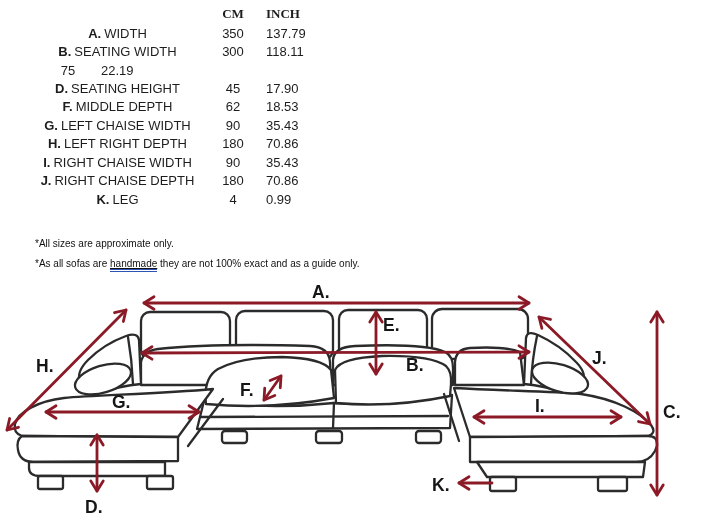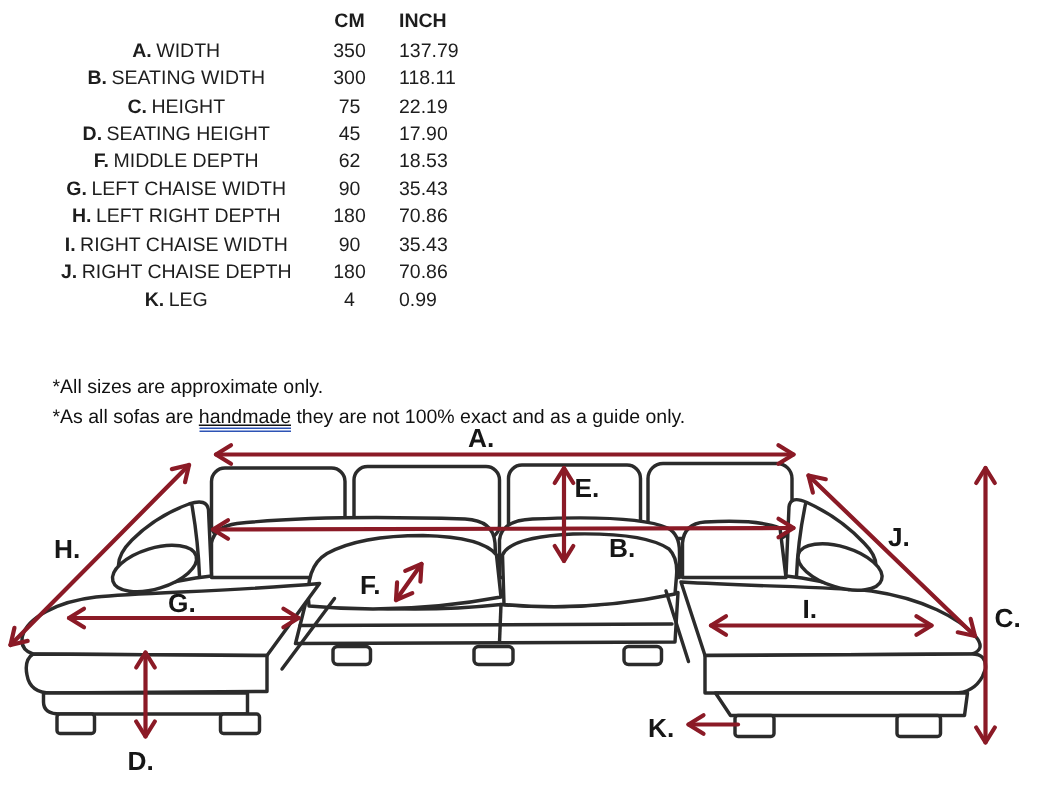--- a/index.html
+++ b/index.html
@@ -3,27 +3,27 @@
 <meta charset="utf-8">
 <style>
   html,body { margin:0; padding:0; }
   body {
     width:701px; height:528px; background:#ffffff; position:relative; overflow:hidden;
     font-family:"Liberation Sans", sans-serif; color:#1d1d1d;
   }
   
   .dim-table { position:absolute; left:35px; top:3px; }
   .trow { display:flex; height:18.45px; align-items:center; font-size:13px; white-space:nowrap; }
-  .trow.header { height:21px; font-weight:bold; }
+  .trow.header { height:21px; font-weight:bold;font-family:Liberation Serif, serif; }
   .cell-label { width:165px; text-align:center; }
   .cell-label .rkey { font-weight:bold; margin-right:3px; }
   .cell-cm  { width:66px; text-align:center; }
   .cell-inch{ width:66px; }
   
-  .notes { position:absolute; left:35px; top:248px; font-size:13px; line-height:20px; color:#111; }
+  .notes { position:absolute; left:35px; top:234px; font-size:10px; line-height:20px; color:#111; }
   .uline { border-bottom:3px double var(--color-underline,#2d53b5);text-decoration:underline; }
   
   .diagram { position:absolute; left:0; top:283px; width:701px; height:245px; }
   .sofa path, .sofa rect, .sofa ellipse, .sofa line { stroke:var(--color-line,#2b2b2b); }
   .arrows line { stroke:var(--color-arrow,#8b1a26); stroke-width:2.8; stroke-linecap:round; }
   #ah path { stroke:var(--color-arrow,#8b1a26); }
   .dimlabel { fill:var(--color-label,#161616); font-family:"Liberation Sans", sans-serif;
               font-weight:bold; font-size:17.5px; }
 </style>
 </head>
@@ -40,21 +40,20 @@
     <div class="cell-label"><span class="rkey">A.</span><span>WIDTH</span></div>
     <div class="cell-cm">350</div>
     <div class="cell-inch">137.79</div>
   </div>
   <div class="trow">
     <div class="cell-label"><span class="rkey">B.</span><span>SEATING WIDTH</span></div>
     <div class="cell-cm">300</div>
     <div class="cell-inch">118.11</div>
   </div>
   <div class="trow">
-    <div class="cell-label"><span class="rkey">C.</span><span>HEIGHT</span></div>
     <div class="cell-cm">75</div>
     <div class="cell-inch">22.19</div>
   </div>
   <div class="trow">
     <div class="cell-label"><span class="rkey">D.</span><span>SEATING HEIGHT</span></div>
     <div class="cell-cm">45</div>
     <div class="cell-inch">17.90</div>
   </div>
   <div class="trow">
     <div class="cell-label"><span class="rkey">F.</span><span>MIDDLE DEPTH</span></div>

